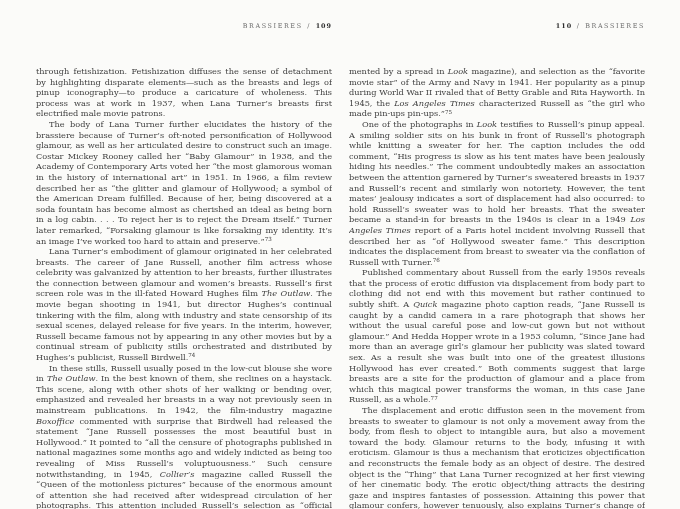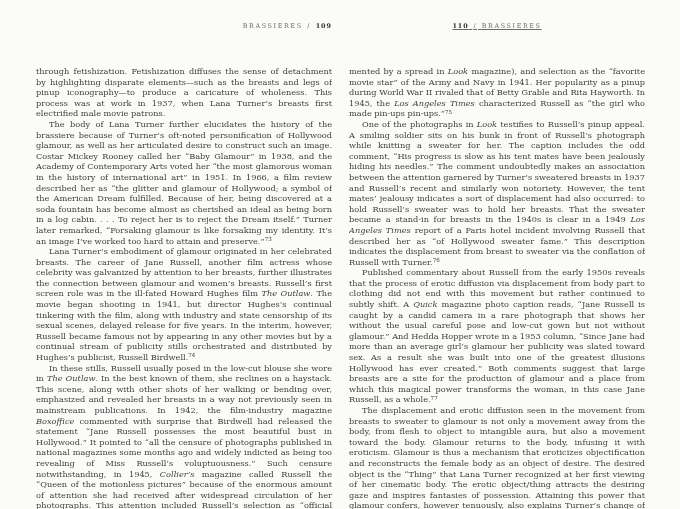--- a/index.html
+++ b/index.html
@@ -17,21 +17,21 @@
   .page-left{left:36px;}
   .page-right{left:349px;}
   .page-header{
     font-size:6.4px;
     letter-spacing:1.6px;
     color:var(--header);
     margin-bottom:11px;
     font-family:"DejaVu Serif","Liberation Serif",serif;
   }
   .page-header.align-right{text-align:right;}
-  .page-header.align-left{text-align:center;text-decoration:underline;}
+  .page-header.align-left{text-align:right;}
   .page-header .sep{color:var(--header);margin:0 1px;}
   .page-header .num{font-weight:bold;color:var(--pagenum);letter-spacing:1px;}
   .page-body{
     height:444px;
     overflow:hidden;
     font-size:8.2px;
     line-height:10.6px;
     text-align:justify;
     color:var(--text);
     margin-top:36px;

